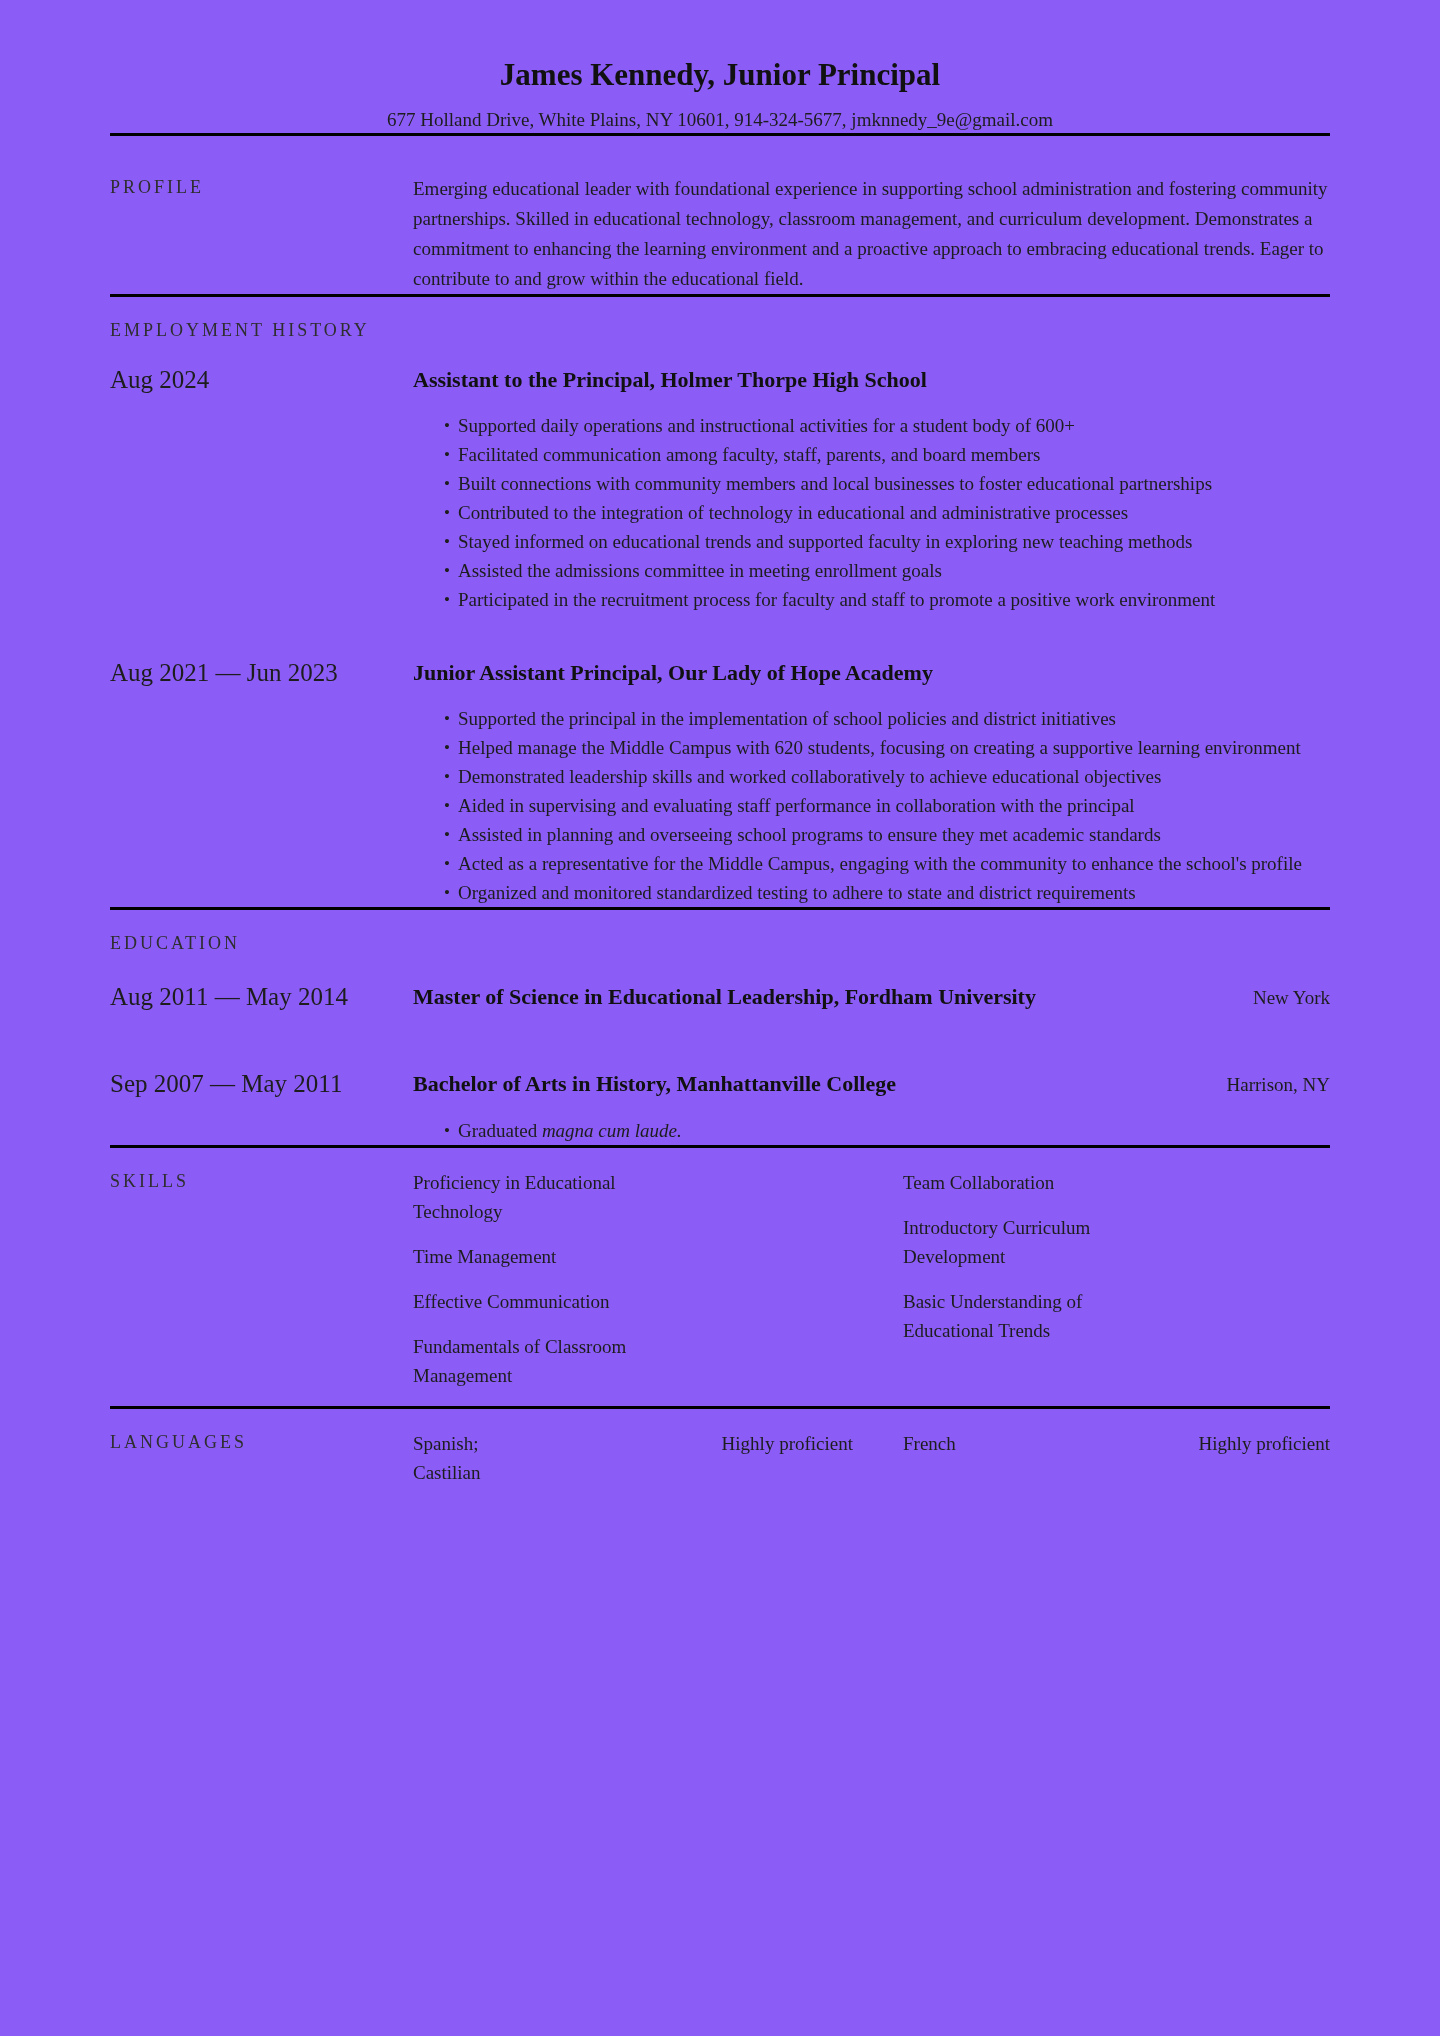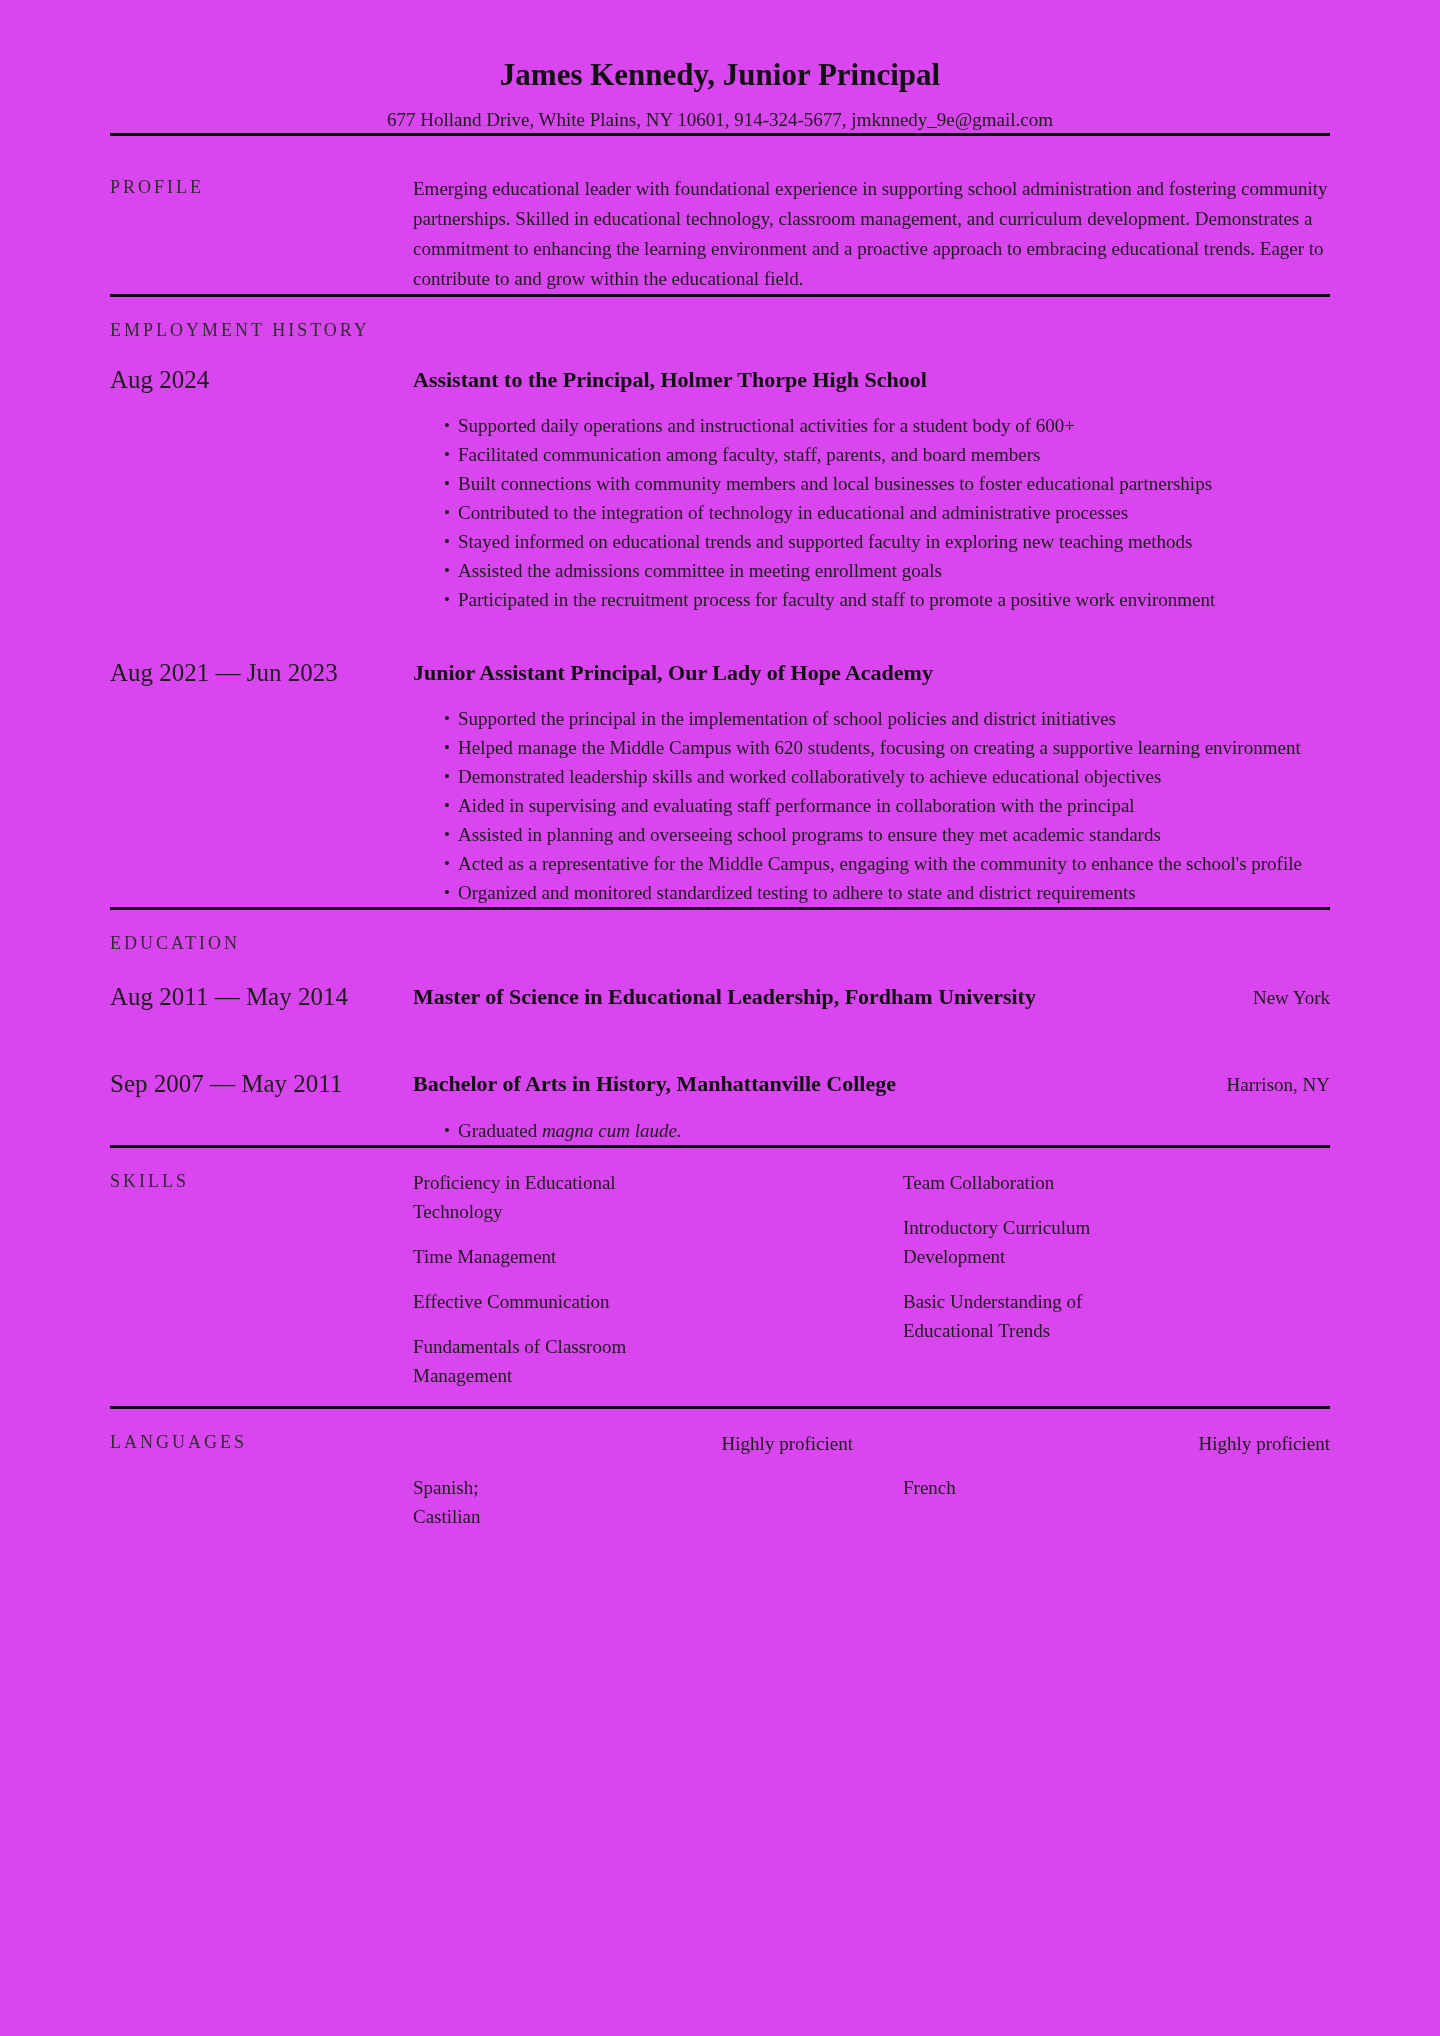--- a/index.html
+++ b/index.html
@@ -2,21 +2,21 @@
 <html><head>
 <meta charset="utf-8">
 <style>
   * { margin: 0; padding: 0; box-sizing: border-box; }
   html, body { background: #ffffff; }
   .page {
     position: relative;
     width: 1440px;
     height: 2036px;
     margin: 0 auto;
-    background: #d946ef;
+    background: #8b5cf6;
     font-family: "Liberation Serif", "DejaVu Serif", serif;
     color: #1d1d1d;
     overflow: hidden;
     padding: 0 110px;
   }
   
   .name {
     margin-top: 55px;
     text-align: center;
     font-size: 31px;
@@ -129,21 +129,20 @@
     line-height: 29px;
     margin-bottom: 16px;
   }
 
   
   .lang-entry { display: flex; align-items: flex-start; }
   .lang-name {
     width: 130px;
     font-size: 19px;
     line-height: 29px;
-    margin-top: 44px;
   }
   .lang-level {
     margin-left: auto;
     font-size: 19px;
     line-height: 29px;
     white-space: nowrap;
   }
 </style>
 </head>
 <body>

